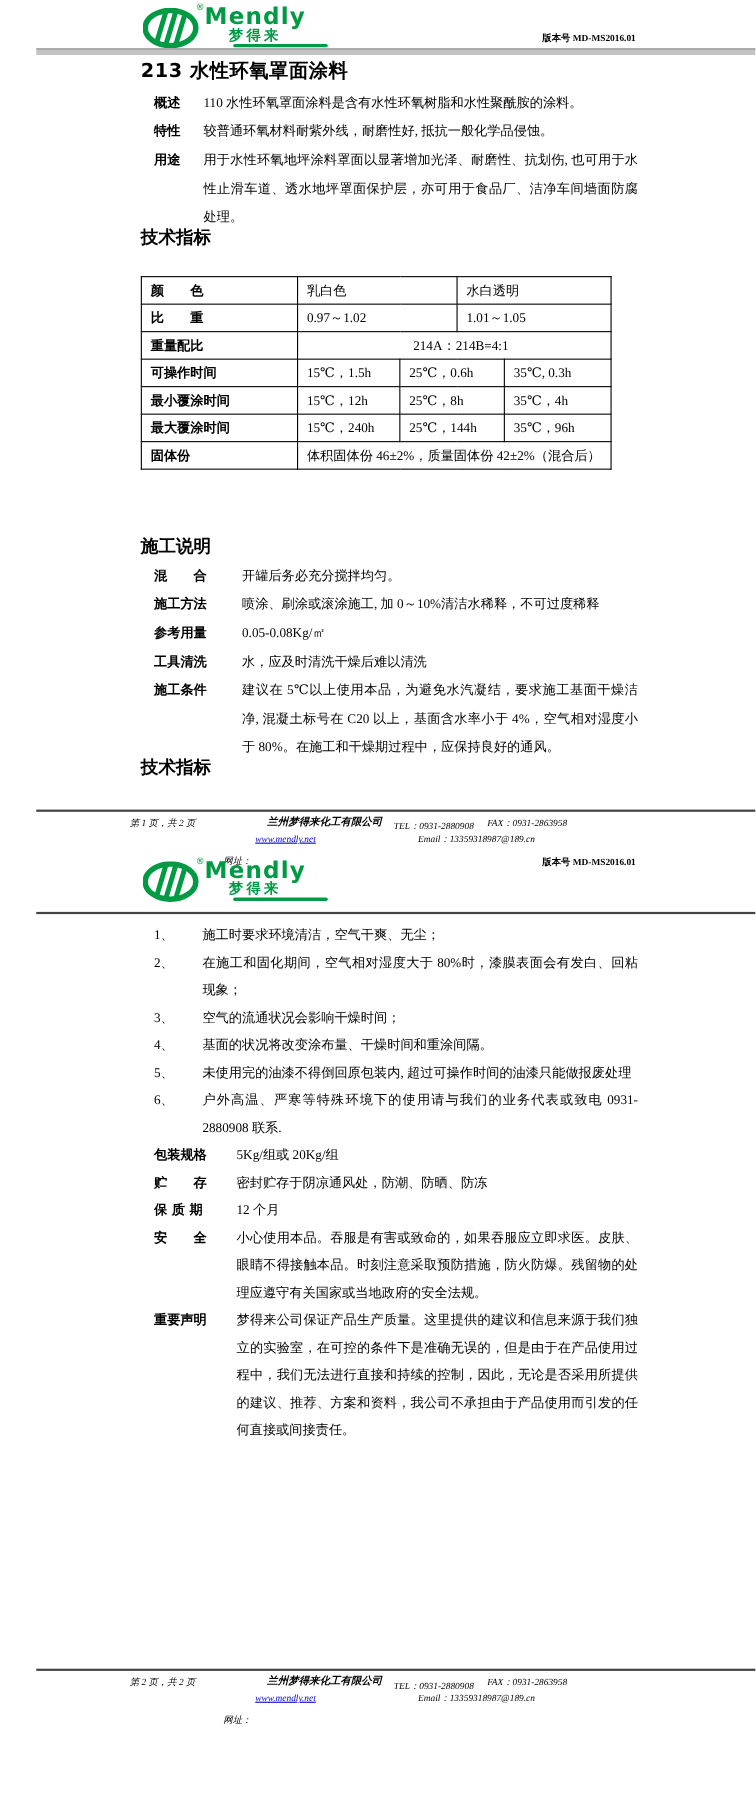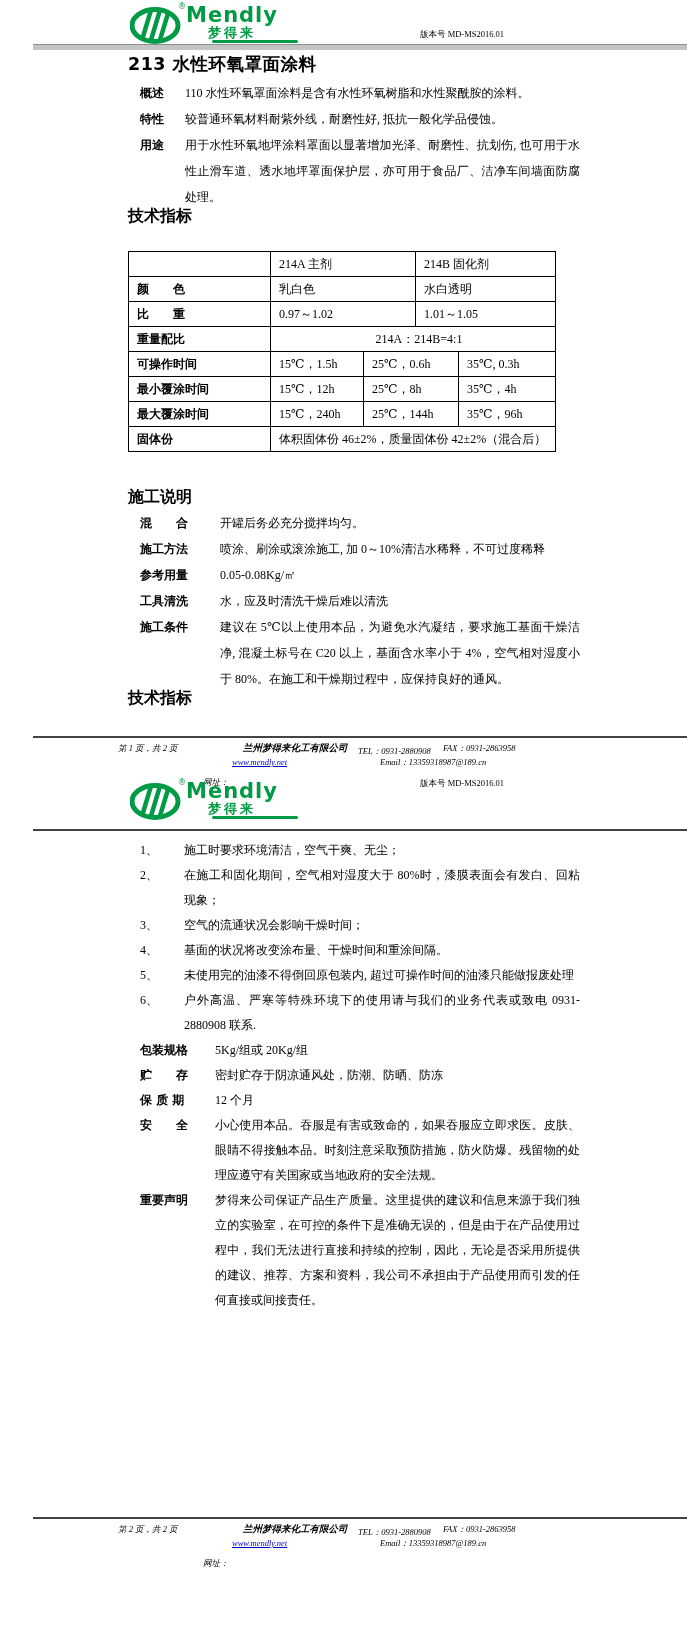--- a/index.html
+++ b/index.html
@@ -15,22 +15,22 @@
   .logo-emblem { flex:none; margin-top:2px; }
   .logo-text { margin-left:4px; position:relative; }
   .logo-reg { position:absolute; left:-8px; top:-3px; font-size:8px; color:#009a44;
               font-family:"DejaVu Sans","Liberation Sans",sans-serif; }
   .logo-brand { font-family:"DejaVu Sans","Liberation Sans",sans-serif; font-weight:bold;
                 color:#009a44; font-size:21px; line-height:20px; letter-spacing:1px; }
   .logo-cn { font-family:"DejaVu Sans","Liberation Sans",sans-serif; font-weight:bold;
              color:#009a44; font-size:13px; line-height:15px; margin-left:22px; letter-spacing:3px; }
   .logo-swoosh { height:2.5px; background:#009a44; width:86px; margin-left:26px; border-radius:2px; }
 
-  .version { position:absolute; left:420px; width:158px; text-align:left; font-size:8.5px;
-             font-family:"Liberation Serif","DejaVu Serif",serif; }
+  .version { position:absolute; left:420px; width:158px; text-align:right; font-size:8.5px;
+             font-family:"Liberation Serif","DejaVu Serif",serif;font-weight:bold; }
 
   
   .band-grey { position:absolute; left:33px; right:0; height:6px;
                background:#c4c4c4; border-top:1px solid #8f8f8f; }
   .rule-dark { position:absolute; left:33px; right:0; height:0; border-top:2px solid #434343; }
 
   
   .doc-title { position:absolute; left:128px; top:52px; font-size:17.5px; font-weight:bold;
                font-family:"DejaVu Sans","Liberation Sans",sans-serif; letter-spacing:0.5px; }
   .heading { position:absolute; left:128px; font-size:16px; font-weight:bold;
@@ -116,25 +116,20 @@
 
   <table class="spec-table">
     <colgroup>
         <col style="width:142px">
         <col style="width:93px">
         <col style="width:52px">
         <col style="width:43px">
         <col style="width:97px">
       </colgroup>
     <tbody>
-        <tr>
-      <td class="tl"></td>
-      <td colspan="2">214A 主剂</td>
-      <td colspan="2">214B 固化剂</td>
-    </tr>
     <tr>
       <td class="tl">颜　　色</td>
       <td colspan="2">乳白色</td>
       <td colspan="2">水白透明</td>
     </tr>
     <tr>
       <td class="tl">比　　重</td>
       <td colspan="2">0.97～1.02</td>
       <td colspan="2">1.01～1.05</td>
     </tr>

